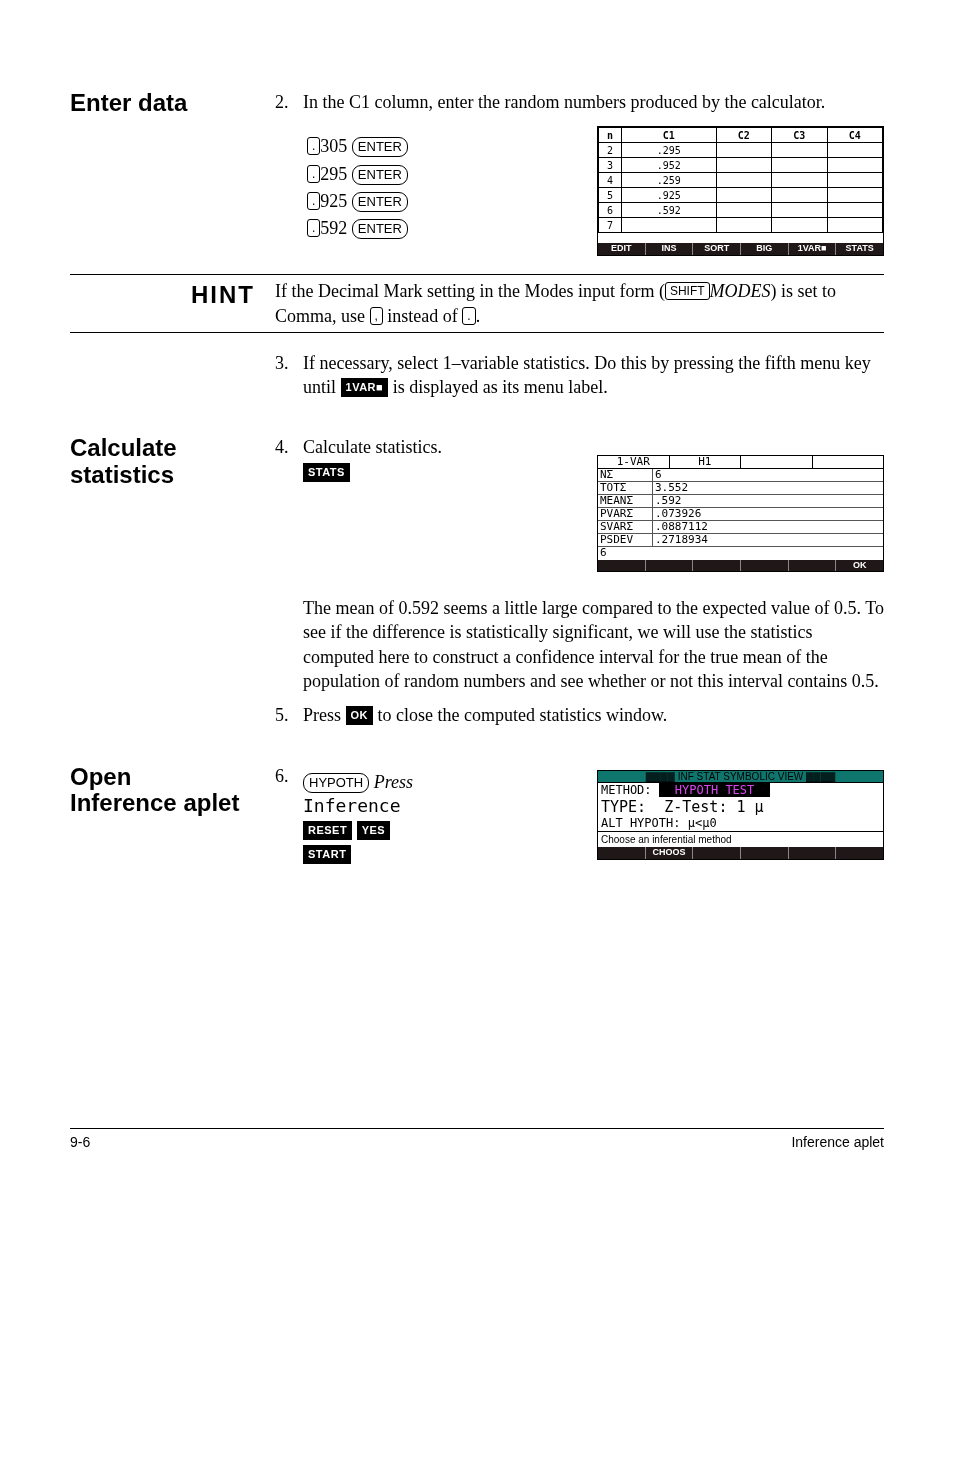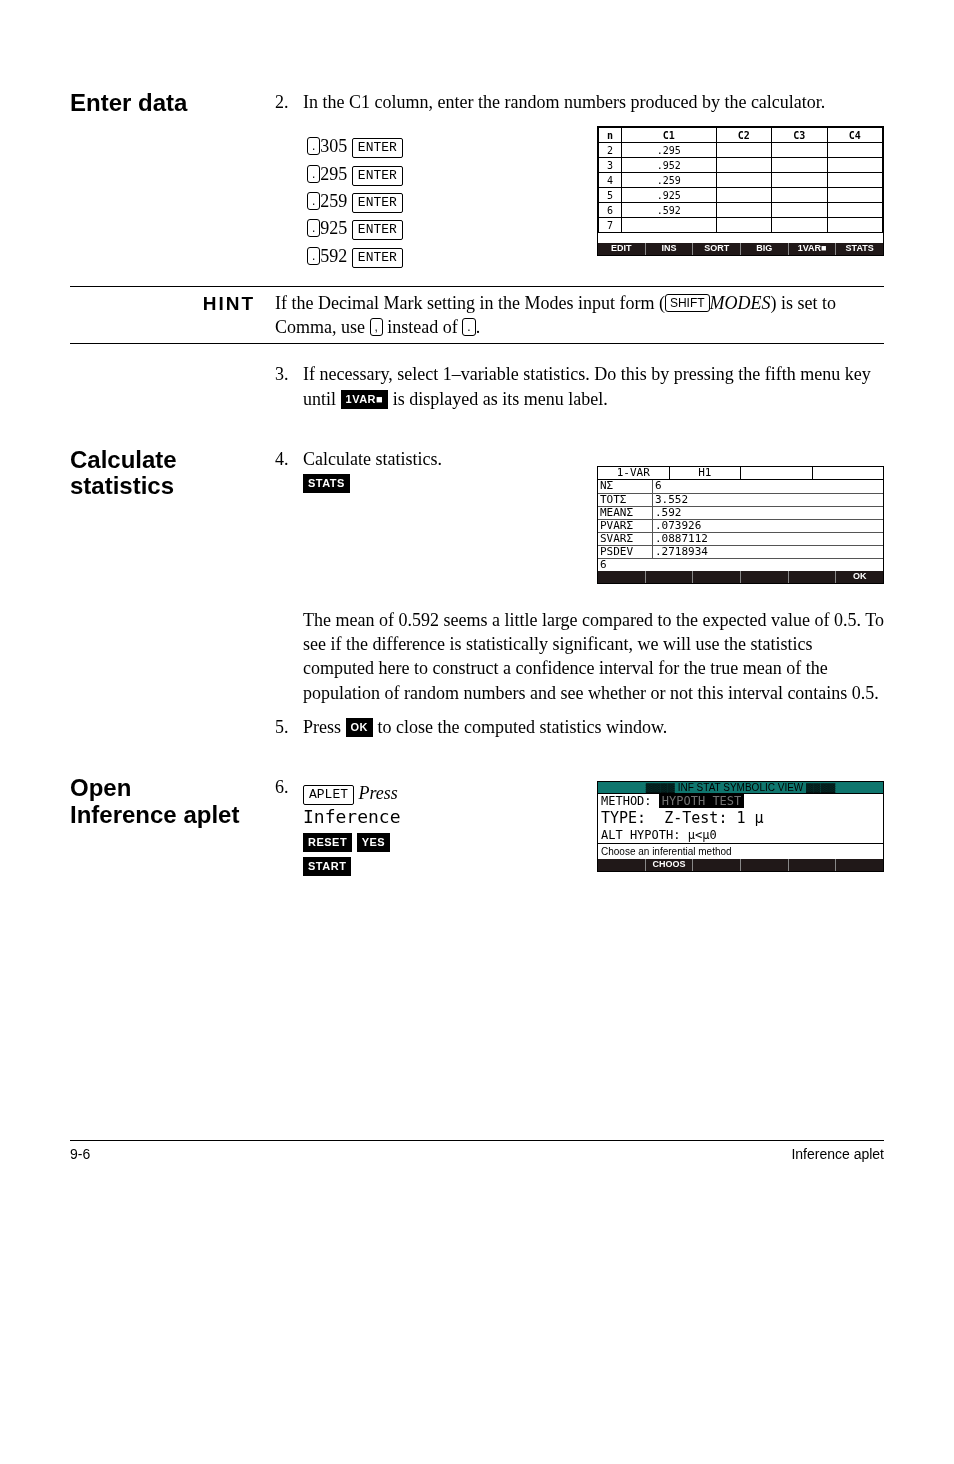--- a/index.html
+++ b/index.html
@@ -34,21 +34,21 @@
   }
   .bold-helv {
     font-family: Helvetica, Arial, sans-serif;
     font-weight: bold;
     font-size: 24px;
     line-height: 1.1;
   }
   .hint-label {
     font-family: Helvetica, Arial, sans-serif;
     font-weight: bold;
-    font-size: 19px;
+    font-size: 24px;
     letter-spacing: 2px;
     text-align: right;
     padding-right: 20px;
     width: 205px;
     flex-shrink: 0;
     box-sizing: border-box;
   }
   .numbered {
     display: flex;
     align-items: flex-start;
@@ -65,23 +65,23 @@
     border-radius: 3px;
     padding: 0 4px;
     font-family: Helvetica, Arial, sans-serif;
     font-size: 12px;
     display: inline-block;
     line-height: 16px;
     vertical-align: 2px;
   }
   .key-big {
     border: 1px solid #000;
-    border-radius: 2px;
+    border-radius: 9px;
     padding: 0 5px;
-    font-family: Liberation Mono, monospace;
+    font-family: Liberation Sans, sans-serif;
     font-size: 13px;
     display: inline-block;
     line-height: 18px;
     vertical-align: 1px;
   }
   .soft {
     background: #000;
     color: #fff;
     font-family: Helvetica, Arial, sans-serif;
     font-weight: bold;
@@ -232,21 +232,20 @@
           <span>SORT</span>
           <span>BIG</span>
           <span>1VAR■</span>
           <span>STATS</span>
         </div>
       </div>
 
       <div class="entry-list">
         <div class="entry-line"><span class="key">.</span><span>305</span> <span class="key-big">ENTER</span></div>
         <div class="entry-line"><span class="key">.</span><span>295</span> <span class="key-big">ENTER</span></div>
-        <div class="entry-line"><span class="key">.</span><span>259</span> <span class="key-big">ENTER</span></div>
         <div class="entry-line"><span class="key">.</span><span>925</span> <span class="key-big">ENTER</span></div>
         <div class="entry-line"><span class="key">.</span><span>592</span> <span class="key-big">ENTER</span></div>
       </div>
     </div>
   </div>
 
   <div class="hint-box">
     <div class="hint-label">HINT</div>
     <div class="hint-body">
       <span>If the Decimal Mark setting in the Modes input form (</span><span class="key">SHIFT</span><span class="ital">MODES</span><span>) is set to Comma, use </span><span class="key">,</span><span> instead of </span><span class="key">.</span><span>.</span>
@@ -346,36 +345,36 @@
       <span>Open</span><br>
       <span>Inference aplet</span>
     </div>
     <div class="body-col">
       <div class="numbered">
         <div class="num">6.</div>
         <div class="num-body clearfix">
 
           <div class="calc-wrap-right calc-screen calc-med" style="margin-top:6px;">
             <div style="text-align:center;background:#0f766e;font-size:10px;border-bottom:1px solid #000;font-family:Helvetica,Arial,sans-serif;">▓▓▓▓ <span>INF STAT SYMBOLIC VIEW</span> ▓▓▓▓</div>
-            <div style="padding:1px 3px;font-size:12px;"><span>METHOD:</span> <span style="background:#000;color:#737373;padding:0 3px;">HYPOTH TEST</span></div>
+            <div style="padding:1px 3px;font-size:12px;"><span>METHOD:</span> <span style="background:#000;color:#d946ef;padding:0 16px;">HYPOTH TEST</span></div>
             <div style="padding:1px 3px;font-size:15px;" class="mono-input"><span>TYPE:</span>&nbsp;&nbsp;<span>Z-Test: 1 μ</span></div>
             <div style="padding:1px 3px;font-size:12px;" class="mono-input"><span>ALT HYPOTH:</span> <span>μ&lt;μ0</span></div>
             <div style="padding:2px 3px;font-size:10px;border-top:1px solid #000;font-family:Helvetica,Arial,sans-serif;">Choose an inferential method</div>
             <div class="calc-soft-row">
               <span></span>
               <span>CHOOS</span>
               <span></span>
               <span></span>
               <span></span>
               <span></span>
             </div>
           </div>
 
           <div style="margin-top:6px;">
-            <span class="key-big">APLET</span> <span class="ital">Press</span><br>
+            <span class="key-big">HYPOTH</span> <span class="ital">Press</span><br>
             <span class="mono-input">Inference</span><br>
             <span class="soft">RESET</span> <span class="soft">YES</span><br>
             <span class="soft">START</span>
           </div>
         </div>
       </div>
     </div>
   </div>
 
   <div class="footer">

